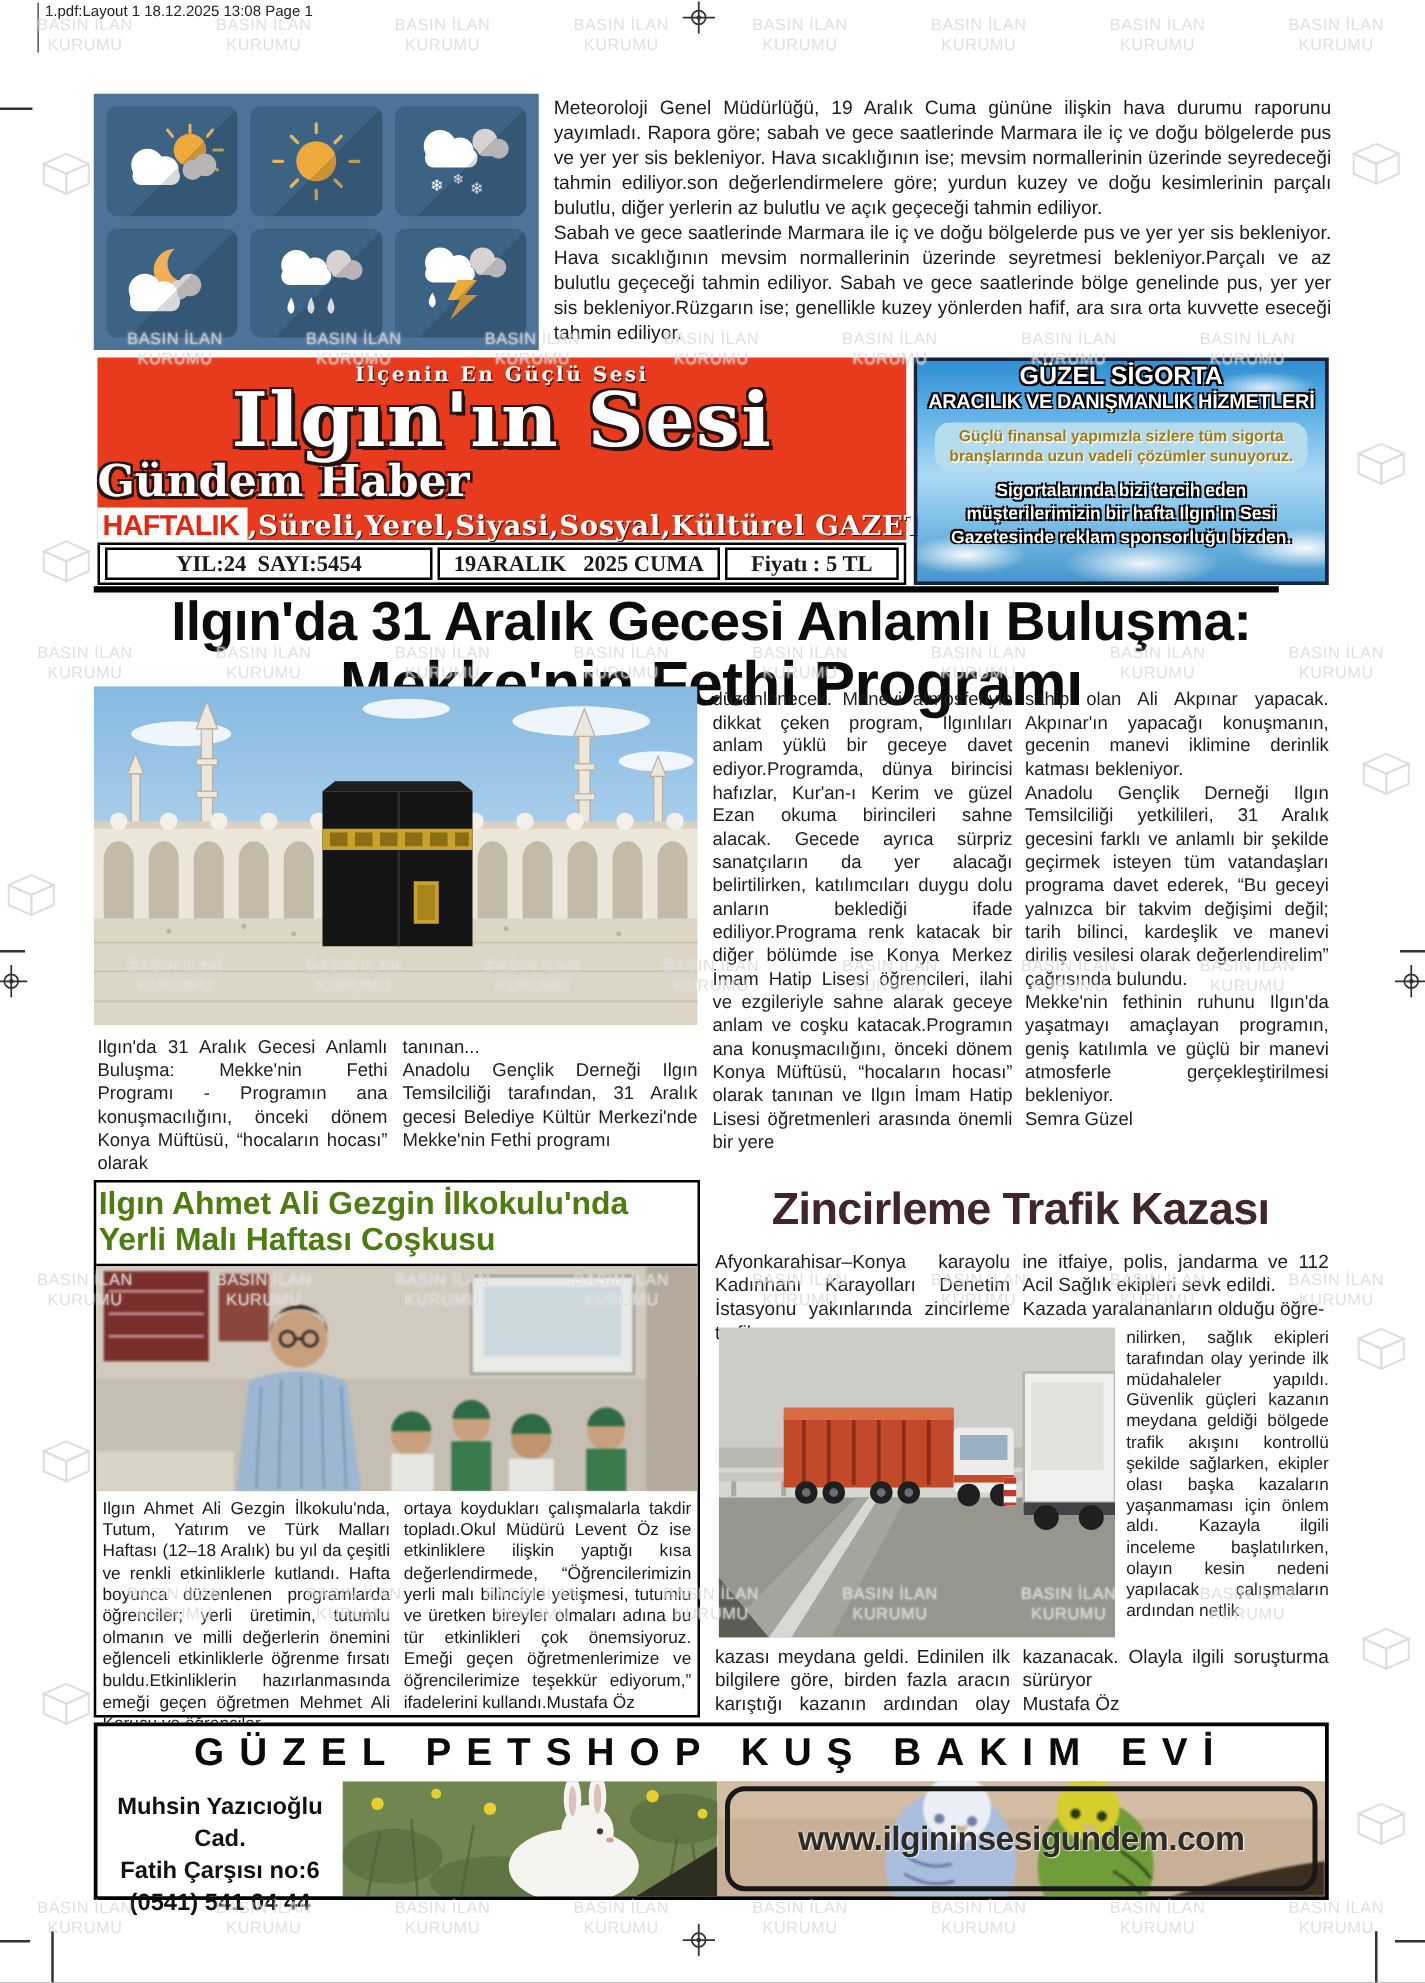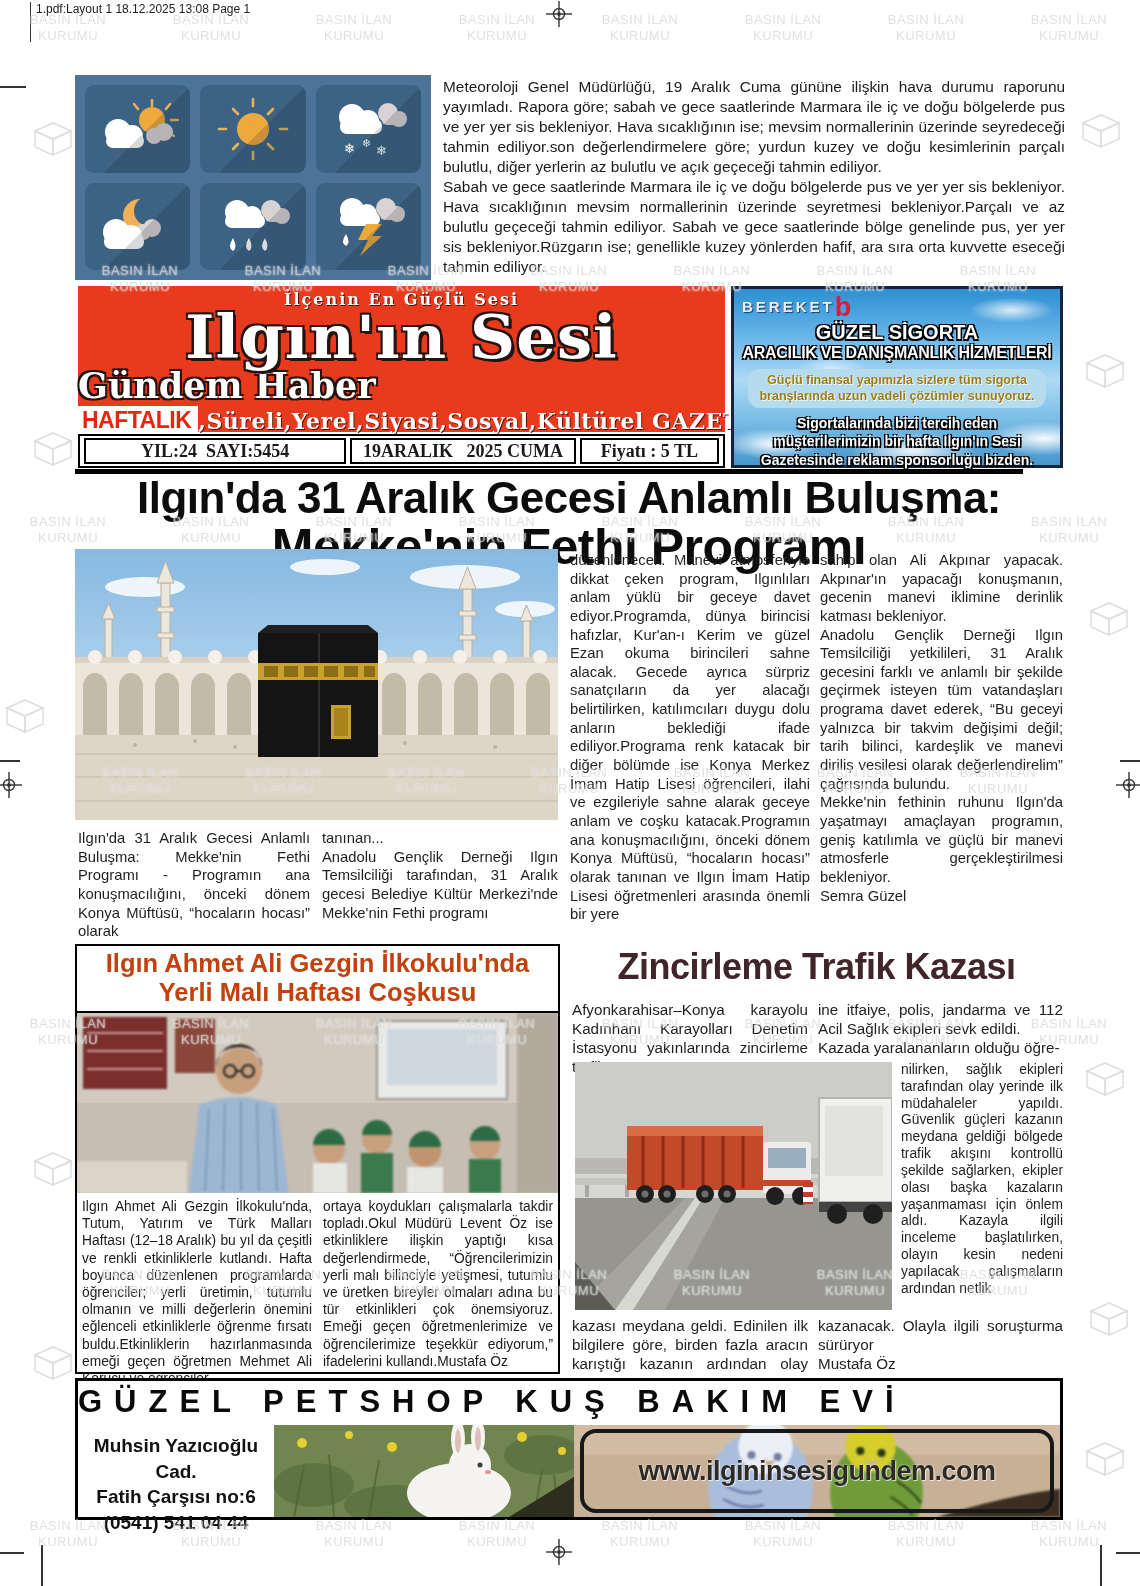--- a/index.html
+++ b/index.html
@@ -88,38 +88,38 @@
     text-shadow:-2.5px -2.5px 0 #2c3844,2.5px -2.5px 0 #2c3844,-2.5px 2.5px 0 #2c3844,2.5px 2.5px 0 #2c3844,0 4px 0 #2c3844;}
   .bodytxt{font-size:14.8px;line-height:1.26;text-align:justify;color:#1f1f1f;z-index:1;}
   .prelines{white-space:pre-line;}
   .lead-col1{left:78px;top:829px;width:232px;}
   .lead-col2{left:322px;top:829px;width:236px;}
   .lead-col3{left:570px;top:551px;width:240px;}
   .lead-col4{left:820px;top:551px;width:243px;}
   
   .school{left:75px;top:944px;width:485px;height:430px;border:2px solid #000;
     box-sizing:border-box;z-index:1;background:#fff;}
-  .school-headline{border-bottom:2px solid #000;text-align:center;font-weight:bold;
-    font-size:25.5px;line-height:1.14;padding:3px 2px 4px 2px;color:#c2410c;}
+  .school-headline{border-bottom:2px solid #000;text-align:left;font-weight:bold;
+    font-size:25.5px;line-height:1.14;padding:3px 2px 4px 2px;color:#4d7c0f;}
   .school-photo{width:100%;height:180px;display:block;}
   .school-cols{display:flex;gap:11px;padding:5px 5px 0 5px;}
   .school-col{flex:1;font-size:13.8px;line-height:1.245;text-align:justify;}
   
   .traffic-headline{left:570px;top:946px;width:493px;text-align:center;font-weight:bold;
     font-size:36px;color:#40262a;z-index:1;letter-spacing:-.5px;}
   .t-intro1{left:572px;top:1000px;width:236px;font-size:15.2px;}
   .t-intro2{left:818px;top:1000px;width:245px;font-size:15.2px;}
   .traffic-photo{left:575px;top:1062px;width:317px;height:248px;z-index:1;}
   .t-side{left:901px;top:1062px;width:162px;font-size:13.8px;line-height:1.22;}
   .t-b1{left:572px;top:1316px;width:236px;font-size:15.2px;}
   .t-b2{left:818px;top:1316px;width:245px;font-size:15.2px;}
   
   .petshop{left:75px;top:1378px;width:988px;height:142px;border:3px solid #000;
     box-sizing:border-box;z-index:1;background:#fff;}
-  .pet-title{font-weight:bold;font-size:31px;letter-spacing:12px;
+  .pet-title{text-align:center;font-weight:bold;font-size:31px;letter-spacing:12px;
     padding-top:3px;color:#0a0a0a;white-space:nowrap;}
   .pet-bottom{position:absolute;top:44px;left:0;right:0;bottom:0;display:flex;}
   .pet-contact{width:196px;font-weight:bold;font-size:19px;line-height:1.35;
     text-align:center;padding-top:8px;color:#111;}
   .pet-rabbit{width:300px;height:100%;}
   .pet-budgie{flex:1;position:relative;height:100%;}
   .pet-frame{position:absolute;inset:4px 6px;border:4px solid #181818;border-radius:16px;}
   .pet-site{position:absolute;inset:0;display:flex;align-items:center;justify-content:center;
     font-weight:bold;font-size:27px;color:#2e2a26;letter-spacing:-.5px;
     text-shadow:0 0 2px rgba(255,255,255,.9),1px 1px 0 rgba(255,255,255,.6);}
@@ -283,23 +283,20 @@
 
   <div class="abs datebar">
     <div class="db-cell db-1">YIL:24  SAYI:5454</div>
     <div class="db-cell db-2">19ARALIK   2025 CUMA</div>
     <div class="db-cell db-3">Fiyatı : 5 TL</div>
   </div>
 
   <div class="abs sigorta">
     <div class="sig-clouds"></div>
     <div class="sig-inner">
-      <div class="sig-brand">
-        <span>BEREKET</span><span class="sig-b">b</span>
-      </div>
       <div class="sig-l1">GÜZEL SİGORTA</div>
       <div class="sig-l2">ARACILIK VE DANIŞMANLIK HİZMETLERİ</div>
       <div class="sig-box">Güçlü finansal yapımızla sizlere tüm sigorta branşlarında uzun vadeli çözümler sunuyoruz.</div>
       <div class="sig-bottom">Sigortalarında bizi tercih eden müşterilerimizin bir hafta Ilgın'ın Sesi Gazetesinde reklam sponsorluğu bizden.</div>
     </div>
   </div>
 
   <div class="abs black-rule"></div>
   <div class="abs lead-headline">
     <div class="lh1">Ilgın'da 31 Aralık Gecesi Anlamlı Buluşma:</div>

